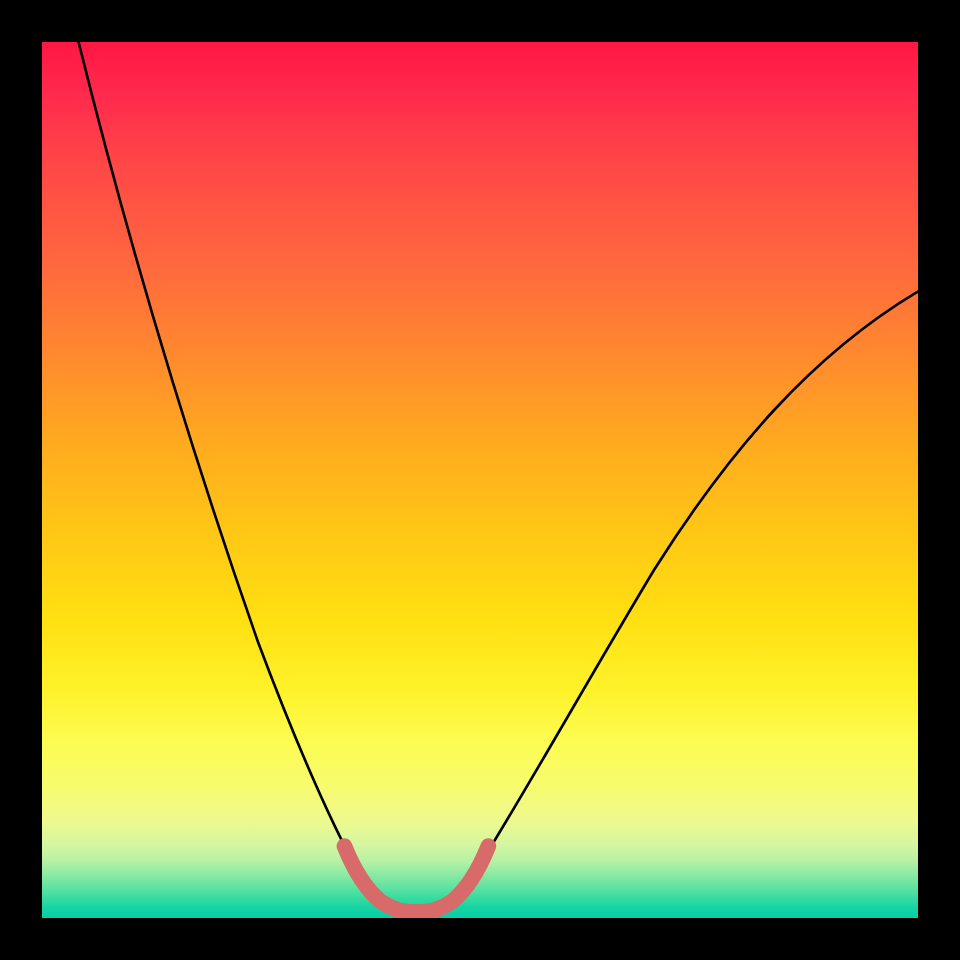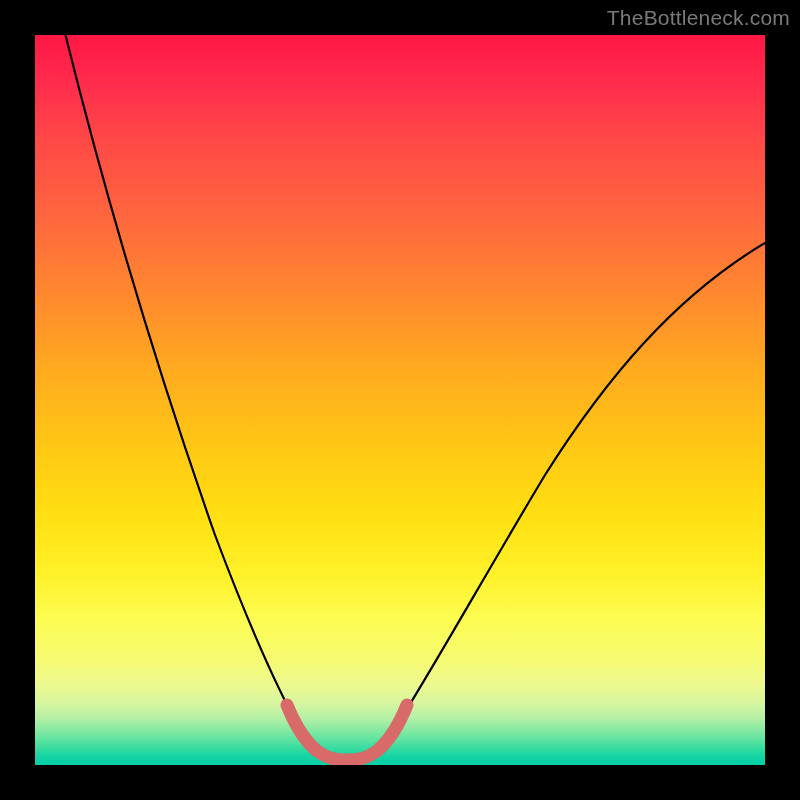--- a/index.html
+++ b/index.html
@@ -86,14 +86,13 @@
 
       <path d="M 252 670
                C 260 690, 270 706, 282 716
                C 292 723, 300 725, 312 725
                C 324 725, 332 723, 342 716
                C 354 706, 364 690, 372 670" fill="none" stroke="#d96a6a" stroke-width="13" stroke-linecap="round" stroke-linejoin="round"></path>
     </svg>
 
   </div>
 
-  <div class="watermark">TheBottleneck.com</div>
 </div>
 
 </body></html>

